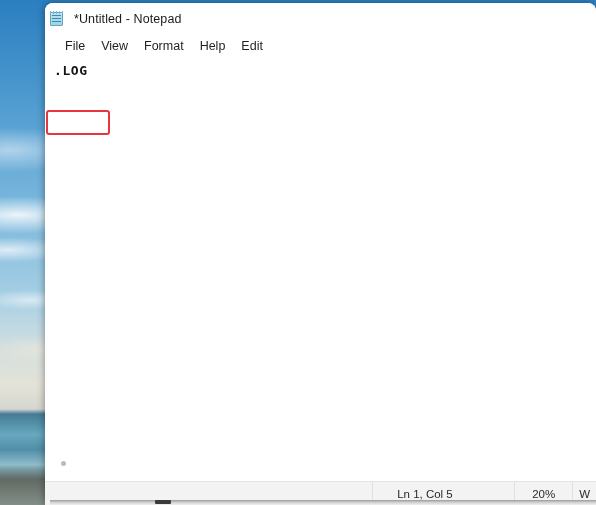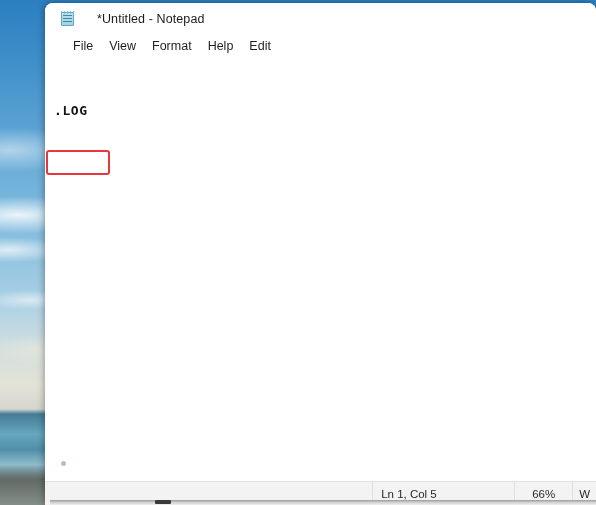--- a/index.html
+++ b/index.html
@@ -80,23 +80,22 @@
     display: flex;
     flex-direction: column;
   }
 
   
   #titlebar {
     height: 31px;
     flex: 0 0 31px;
     display: flex;
     align-items: center;
-    padding-left: 15px;
-    background: #ffffff;
-    gap: 12px;
+    padding-left: 4px;
+    background: #ffffff;
   }
   #app-icon {
     width: 16px; height: 16px;
     flex: 0 0 16px;
     position: relative;
     margin-right: 9px;
   }
   #app-icon .pad-body {
     position: absolute;
     left: 1px; top: 1px;
@@ -130,40 +129,39 @@
     letter-spacing: 0.1px;
     white-space: nowrap;
   }
 
   
   #menubar {
     height: 23px;
     flex: 0 0 23px;
     display: flex;
     align-items: center;
-    padding-left: 21px;
+    padding-left: 13px;
     background: #ffffff;
   }
   .menu-item {
     font-size: 12.5px;
     color: #1f1f1f;
     padding: 1px 7px;
     margin-right: 2px;
     border-radius: 3px;
     white-space: nowrap;
     cursor: default;
   }
 
   
   #editor-area {
     flex: 1 1 auto;
     position: relative;
     background: #ffffff;
     overflow: hidden;
-    margin-top: 40px;
   }
   #editor-text {
     position: absolute;
     left: 9px;
     top: 6px;
     font-family: "DejaVu Sans Mono", "Liberation Mono", monospace;
     font-size: 13px;
     font-weight: bold;
     color: #141414;
     letter-spacing: 0.6px;
@@ -198,21 +196,21 @@
     display: flex;
     align-items: stretch;
     font-size: 11.5px;
     color: #2a2a2a;
   }
   .status-spacer { flex: 1 1 auto; }
   .status-cell {
     display: flex;
     align-items: center;
     border-left: 1px solid #e0e0e0;
-    padding: 0 8px;
+    padding: 0 24px;
     white-space: nowrap;
   }
   #status-position { width: 142px; box-sizing: border-box; }
   #status-zoom { width: 58px; box-sizing: border-box; justify-content: center; padding: 0 6px; }
   #status-encoding { box-sizing: border-box; padding: 0 6px; overflow: hidden; }
 
   
   #bottom-bar {
     position: absolute;
     left: 50px;
@@ -257,20 +255,20 @@
 
   <div id="editor-area">
     <div id="editor-text">.LOG</div>
     <div id="highlight-box"></div>
     <div id="mouse-dot"></div>
   </div>
 
   <div id="statusbar">
     <div class="status-spacer"></div>
     <div class="status-cell" id="status-position">Ln 1, Col 5</div>
-    <div class="status-cell" id="status-zoom">66%</div>
+    <div class="status-cell" id="status-zoom">20%</div>
     <div class="status-cell" id="status-encoding">W</div>
   </div>
 </div>
 
 <div id="bottom-bar">
   <div id="bottom-bar-thumb"></div>
 </div>
 
 </body></html>

